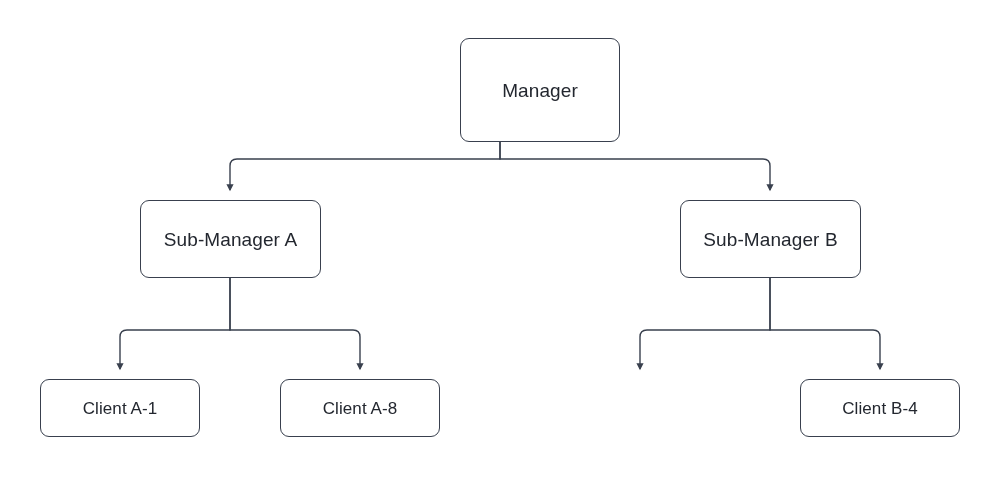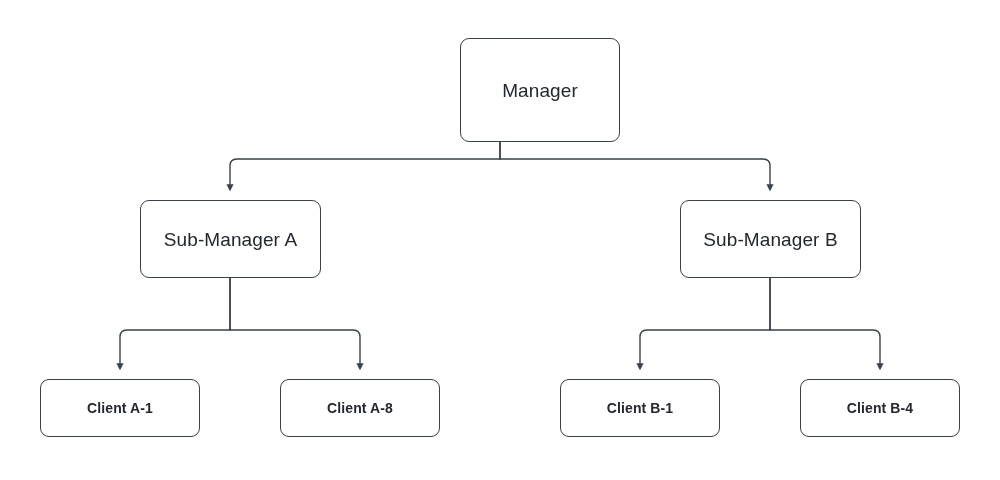--- a/index.html
+++ b/index.html
@@ -37,21 +37,21 @@
     color: #23272f;
     letter-spacing: 0.1px;
     white-space: nowrap;
   }
   .node-label {
     display: block;
     line-height: 1;
   }
   .node-root   { font-size: 19px; }
   .node-branch { font-size: 19px; }
-  .node-leaf   { font-size: 14px; font-weight: bold; }
+  .node-leaf   { font-size: 17px; }
 </style>
 </head>
 <body>
 
 <div id="canvas">
 
   <svg id="edge-layer" viewBox="0 0 1000 480">
     <defs>
       <marker id="arrowhead" markerWidth="10" markerHeight="10" refX="6.2" refY="4" orient="auto" markerUnits="userSpaceOnUse">
         <path d="M 0.4 0.4 L 7.4 4 L 0.4 7.6 Z" fill="#39404e"></path>
@@ -84,21 +84,18 @@
   </div>
 
   <div class="node node-leaf" style="left:40px; top:379px; width:160px; height:58px;">
     <span class="node-label">Client A-1</span>
   </div>
 
   <div class="node node-leaf" style="left:280px; top:379px; width:160px; height:58px;">
     <span class="node-label">Client A-8</span>
   </div>
 
-  <div class="node node-leaf" style="left:560px; top:379px; width:160px; height:58px;">
-    <span class="node-label">Client B-1</span>
-  </div>
 
   <div class="node node-leaf" style="left:800px; top:379px; width:160px; height:58px;">
     <span class="node-label">Client B-4</span>
   </div>
 
 </div>
 
 </body></html>

